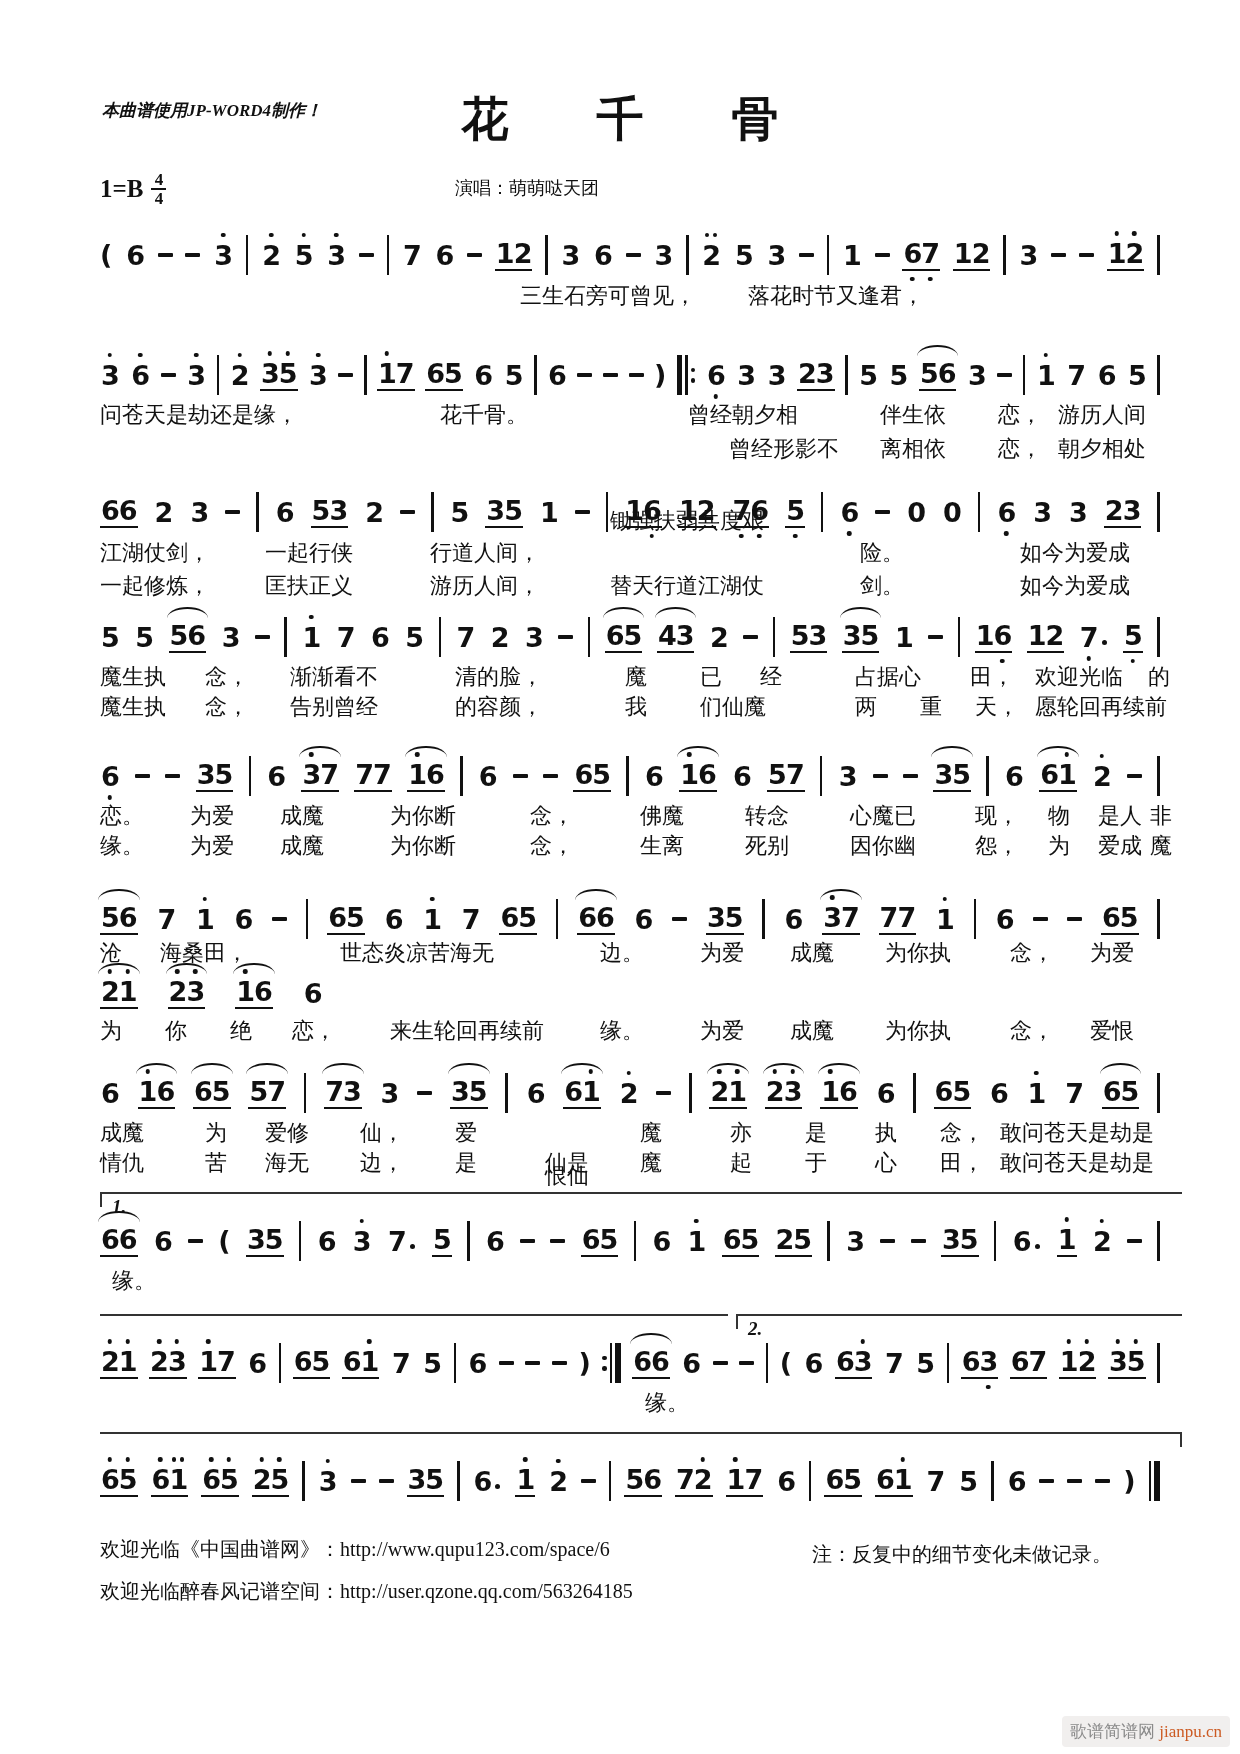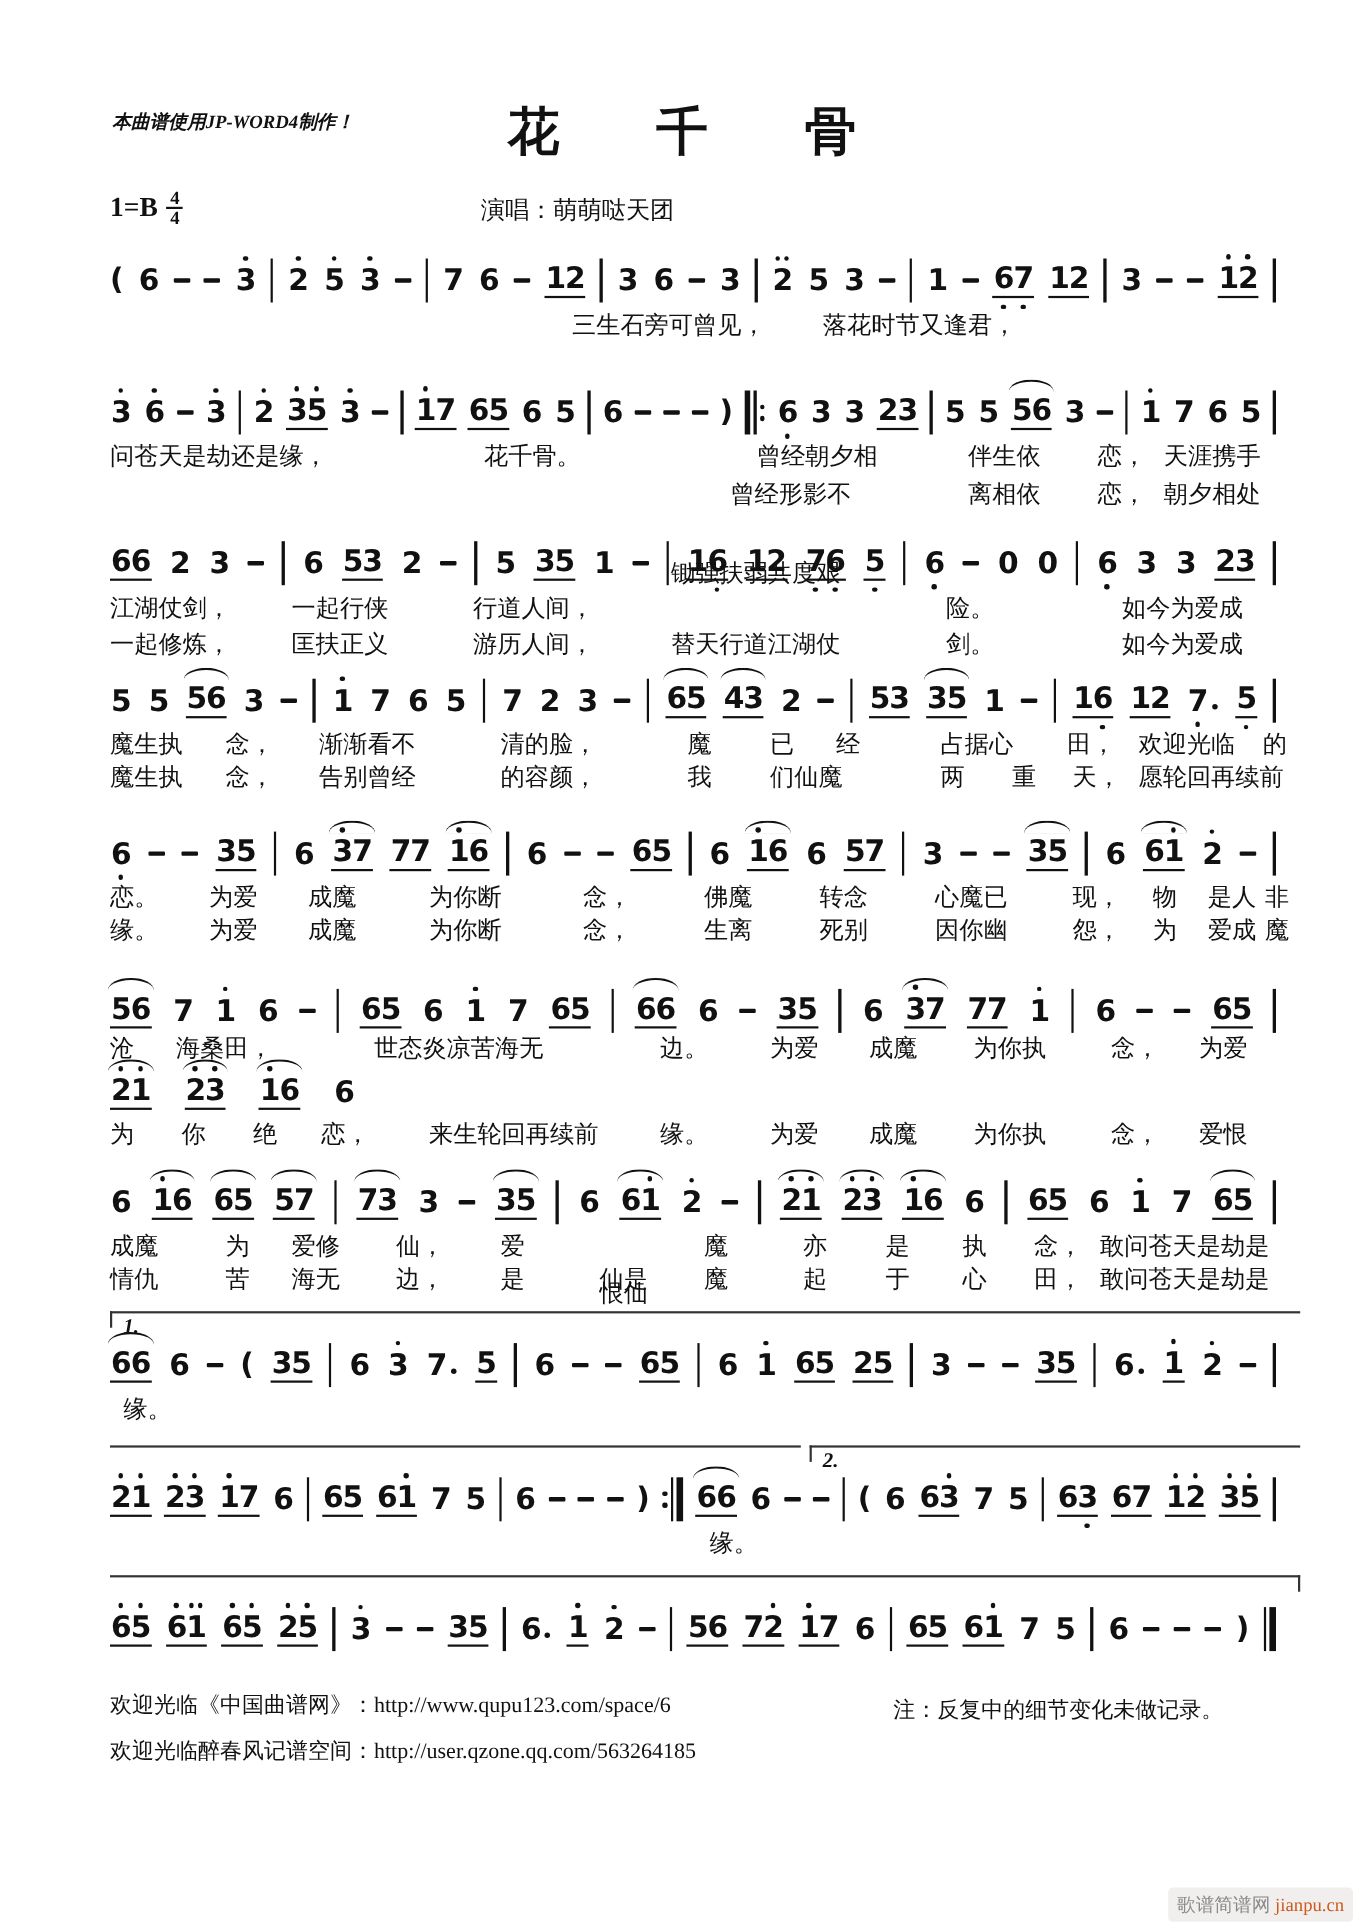--- a/index.html
+++ b/index.html
@@ -2,21 +2,21 @@
 <html><head>
 <meta charset="utf-8">
 <style>
   html,body{margin:0;padding:0;background:#d8d8d8;}
   .page{position:relative;width:1240px;height:1754px;background:#ffffff;margin:0 auto;
         font-family:"Liberation Serif",serif;color:#111;overflow:hidden;}
   
   .maker{position:absolute;left:102px;top:99px;font-size:17px;font-weight:bold;font-style:italic;}
   .title{position:absolute;left:0;right:0;top:88px;text-align:center;font-size:47px;font-weight:bold;
          letter-spacing:88px;text-indent:88px;font-family:"Liberation Serif",serif;}
-  .singer{position:absolute;left:437px;top:176px;font-size:22px;}
+  .singer{position:absolute;left:455px;top:176px;font-size:18px;}
   .credits{position:absolute;left:838px;top:126px;width:190px;font-size:20px;line-height:29px;text-align:right;white-space:pre;}
   .keysig{position:absolute;left:100px;top:172px;font-size:25px;font-weight:bold;display:flex;align-items:center;gap:8px;}
   .frac{display:inline-flex;flex-direction:column;align-items:center;font-size:17px;line-height:15px;font-weight:bold;}
   .fbar{width:15px;height:2px;background:#111;margin:1px 0;}
   
   .mrow{position:absolute;left:100px;width:1060px;height:46px;display:flex;
         justify-content:space-between;align-items:center;}
   .mrow.start{justify-content:flex-start;gap:30px;}
   .ng{position:relative;display:flex;align-items:flex-end;padding:0 1px;}
   .ng.ul{border-bottom:2.5px solid #111;padding-bottom:1px;}
@@ -1044,22 +1044,22 @@
           <span class="bar thick"></span>
         </span>
       </div>
       <span class="lseg" style="left: 520px; top: 281px;">三生石旁可曾见，</span>
       <span class="lseg" style="left: 748px; top: 281px;">落花时节又逢君，</span>
       <span class="lseg" style="left: 100px; top: 400px;">问苍天是劫还是缘，</span>
       <span class="lseg" style="left: 440px; top: 400px;">花千骨。</span>
       <span class="lseg" style="left: 688px; top: 400px;">曾经朝夕相</span>
       <span class="lseg" style="left: 880px; top: 400px;">伴生依</span>
       <span class="lseg" style="left: 998px; top: 400px;">恋，</span>
-      <span class="lseg" style="left: 1058px; top: 400px;">天涯携手</span>
-      <span class="lseg" style="left: 664px; top: 434px;">曾经形影不</span>
+      <span class="lseg" style="left: 1058px; top: 400px;">游历人间</span>
+      <span class="lseg" style="left: 729px; top: 434px;">曾经形影不</span>
       <span class="lseg" style="left: 880px; top: 434px;">离相依</span>
       <span class="lseg" style="left: 998px; top: 434px;">恋，</span>
       <span class="lseg" style="left: 1058px; top: 434px;">朝夕相处</span>
       <span class="lseg" style="left: 100px; top: 538px;">江湖仗剑，</span>
       <span class="lseg" style="left: 265px; top: 538px; font-family: Liberation Mono, monospace;">一起行侠</span>
       <span class="lseg" style="left: 430px; top: 538px;">行道人间，</span>
       <span class="lseg" style="left: 610px; top: 506px;">锄强扶弱共度艰</span>
       <span class="lseg" style="left: 860px; top: 538px;">险。</span>
       <span class="lseg" style="left: 1020px; top: 538px;">如今为爱成</span>
       <span class="lseg" style="left: 100px; top: 571px;">一起修炼，</span>

